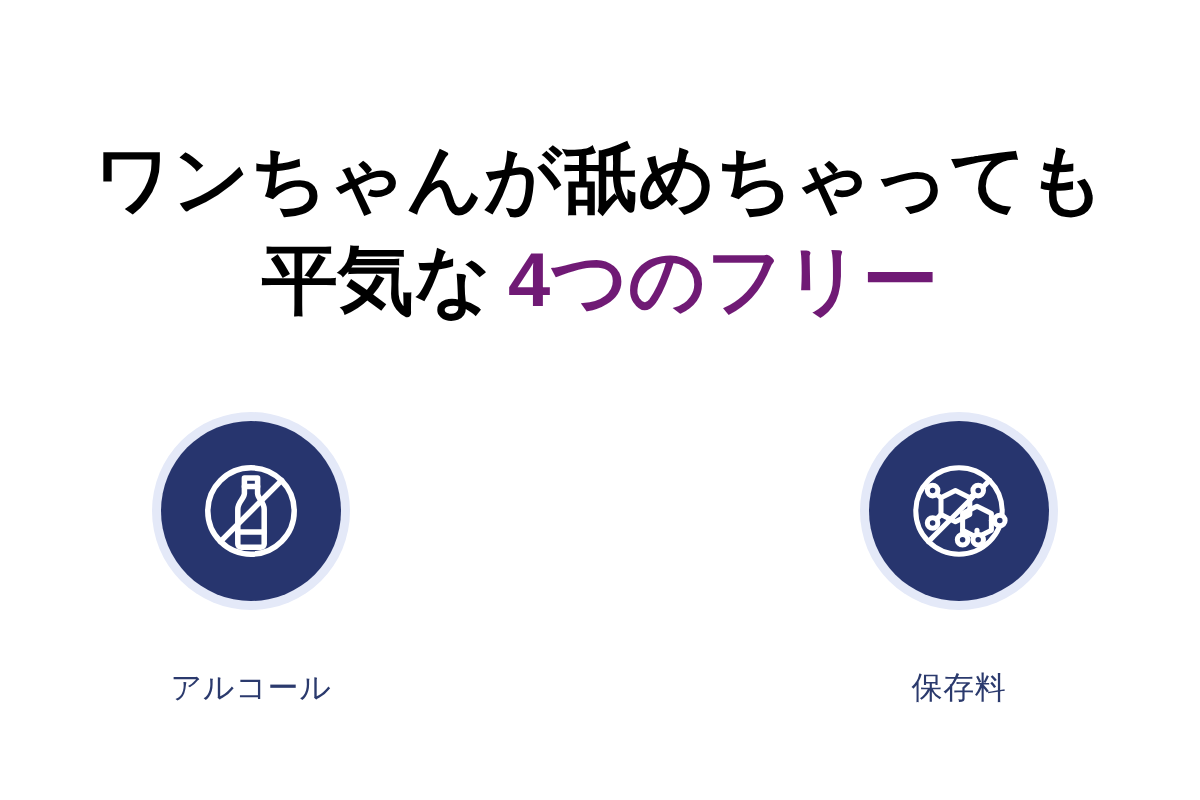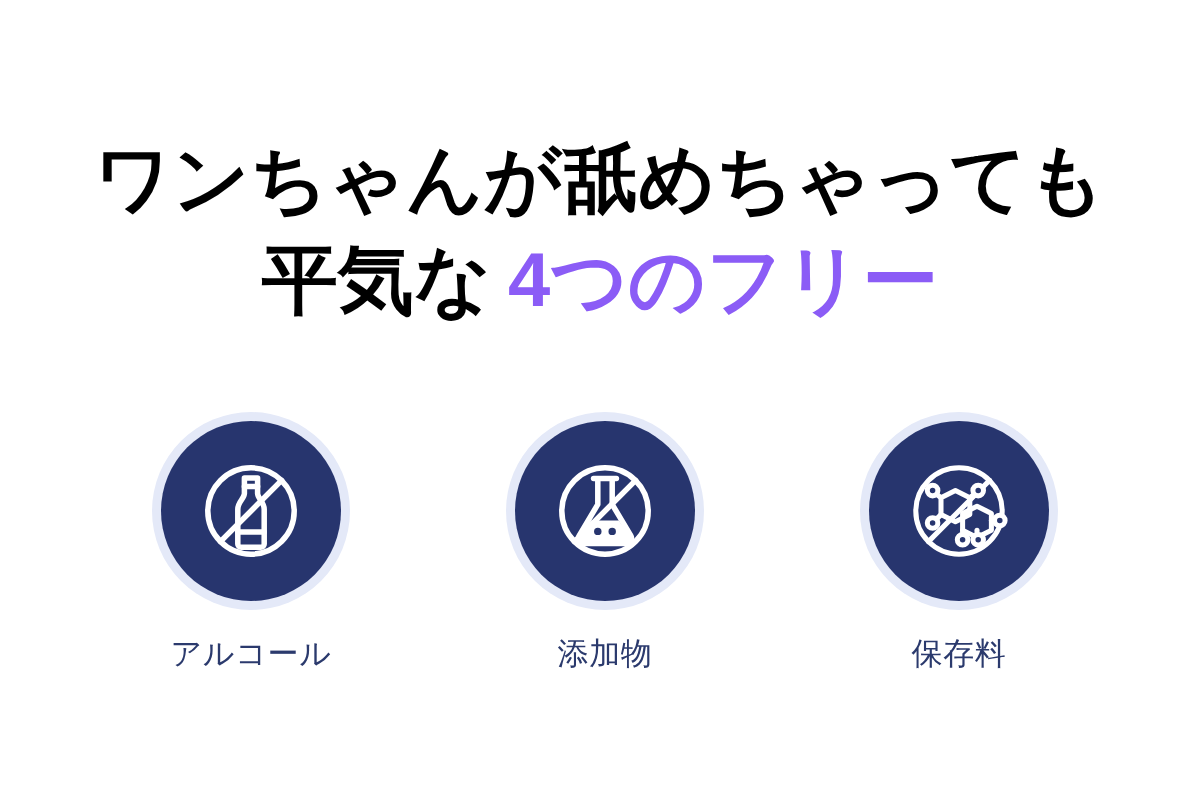--- a/index.html
+++ b/index.html
@@ -38,21 +38,21 @@
     display: block;
     white-space: nowrap;
     font-size: 76px;
     font-weight: 900;
     color: #000000;
   }
   .headline-line-2 {
     margin-top: 4px;
   }
   .hl-accent {
-    color: #8b5cf6;
+    color: #701a75;
   }
   .hl-gap {
     display: inline-block;
     width: 16px;
   }
 
   
   .icon-row {
     position: absolute;
     top: 368px;
@@ -60,20 +60,21 @@
     width: 906px;
     display: flex;
     justify-content: space-between;
     align-items: flex-start;
   }
   .icon-item {
     width: 198px;
     display: flex;
     flex-direction: column;
     align-items: center;
+    gap: 34px;
   }
   .icon-badge {
     position: relative;
     width: 198px;
     height: 198px;
     border-radius: 50%;
     background: #e4e9f8;
     display: flex;
     align-items: center;
     justify-content: center;
@@ -126,38 +127,20 @@
               <path d="M44.5 22.5 h11 v7 h-11 z"></path>
               <path d="M44.5 29.5 v6 c0 4 -5.5 7 -5.5 13 v29 c0 1.6 1.2 2.8 2.8 2.8 h16.4 c1.6 0 2.8 -1.2 2.8 -2.8 v-29 c0 -6 -5.5 -9 -5.5 -13 v-6"></path>
               <line x1="39" y1="67.5" x2="61" y2="67.5"></line>
             </g>
           </svg>
         </div>
       </div>
       <div class="icon-label">アルコール</div>
     </div>
 
-    <div class="icon-item">
-      <div class="icon-badge">
-        <div class="icon-disc">
-          <svg viewBox="0 0 100 100">
-            <g fill="none" stroke="#ffffff" stroke-width="4.6" stroke-linejoin="round" stroke-linecap="round">
-              <circle cx="50" cy="50" r="36"></circle>
-              <line x1="24.5" y1="75.5" x2="75.5" y2="24.5"></line>
-              <line x1="40.5" y1="23" x2="59.5" y2="23"></line>
-              <path d="M44 23.5 v21 L28.5 70.5 c-1.8 3 0.4 6.6 3.9 6.6 h35.2 c3.5 0 5.7 -3.6 3.9 -6.6 L56 44.5 v-21"></path>
-            </g>
-            <path d="M38.5 58 h23 l9.1 12.5 c1.8 3 -0.4 6.6 -3.9 6.6 h-33.4 c-3.5 0 -5.7 -3.6 -3.9 -6.6 z" fill="#ffffff" stroke="none"></path>
-            <circle cx="44" cy="67" r="3.1" fill="#27356e" stroke="none"></circle>
-            <circle cx="56" cy="67" r="3.1" fill="#27356e" stroke="none"></circle>
-          </svg>
-        </div>
-      </div>
-      <div class="icon-label">添加物</div>
-    </div>
 
     <div class="icon-item">
       <div class="icon-badge">
         <div class="icon-disc">
           <svg viewBox="0 0 100 100">
             <g fill="none" stroke="#ffffff" stroke-width="4.2" stroke-linejoin="round" stroke-linecap="round">
               <circle cx="50" cy="50" r="36"></circle>
               <line x1="24.5" y1="75.5" x2="75.5" y2="24.5"></line>
 
               <path d="M35 39 L47 33 L59 39 L59 53 L47 59 L35 53 Z"></path>

